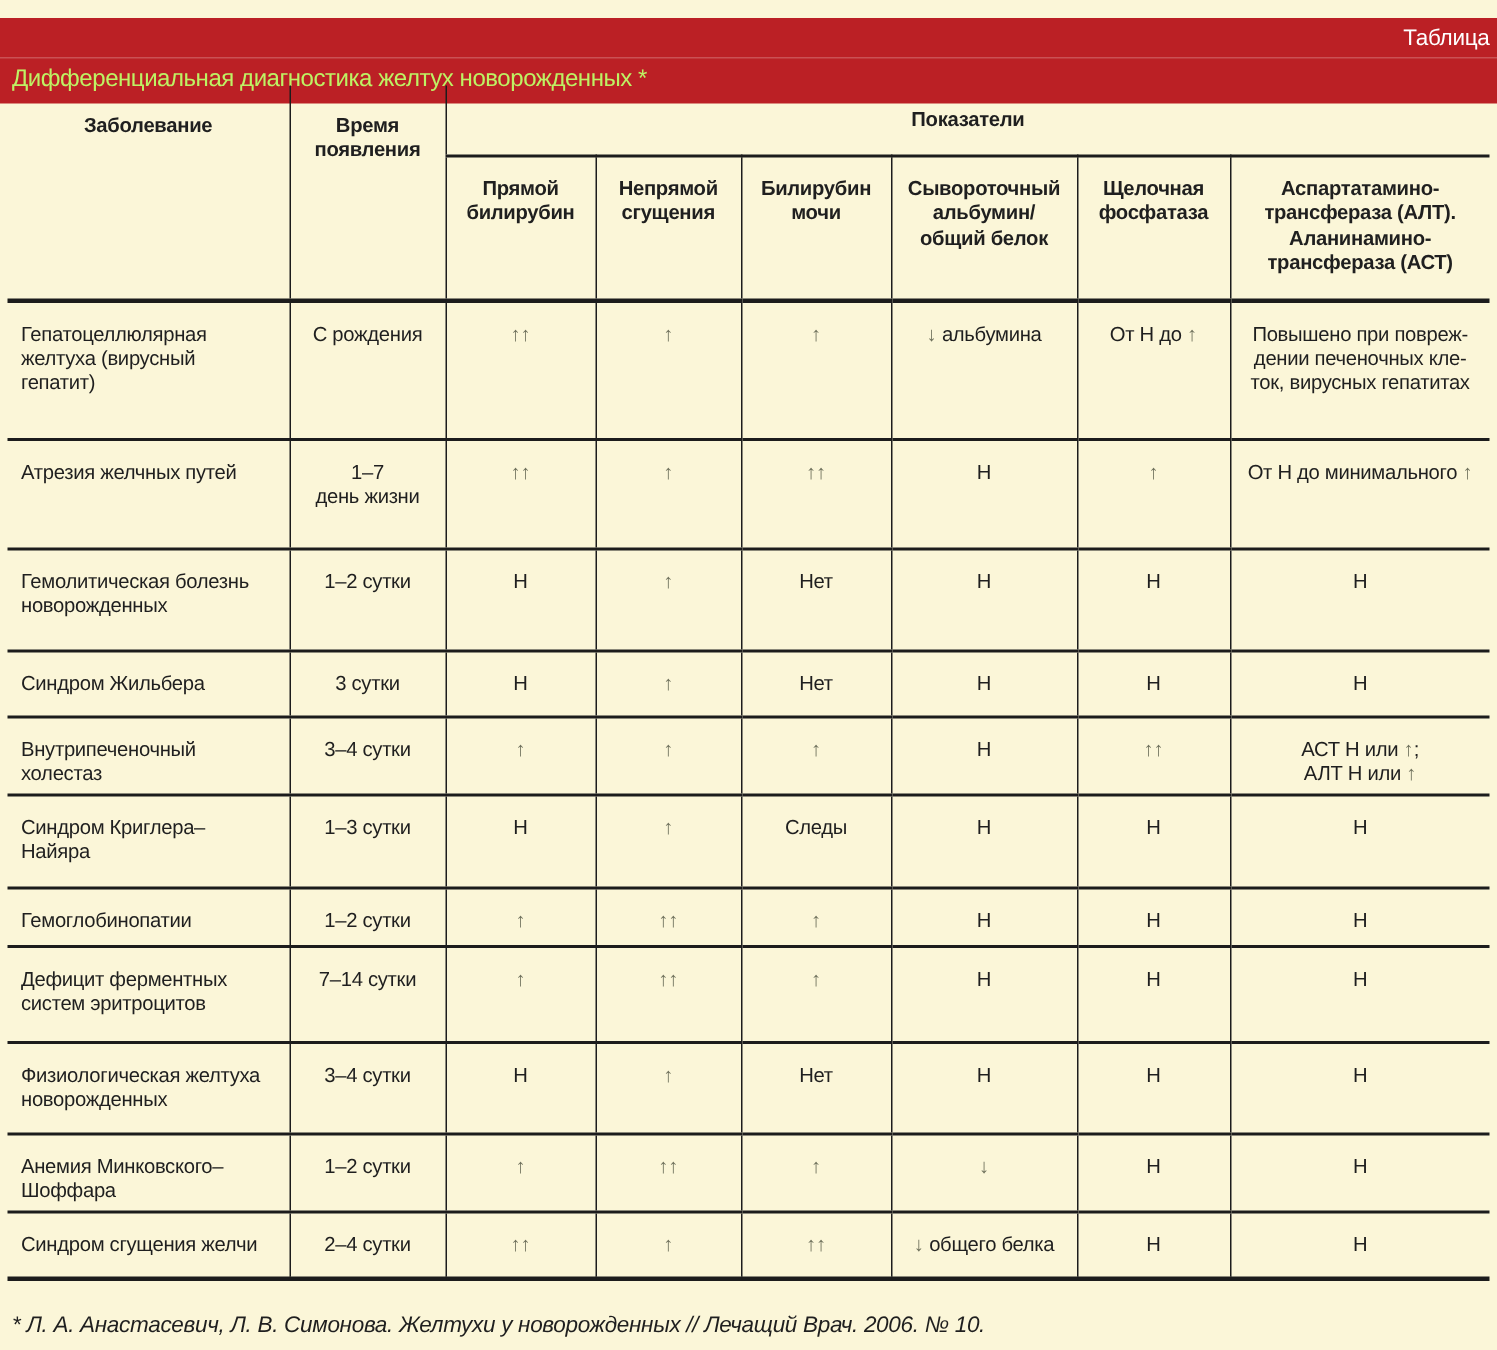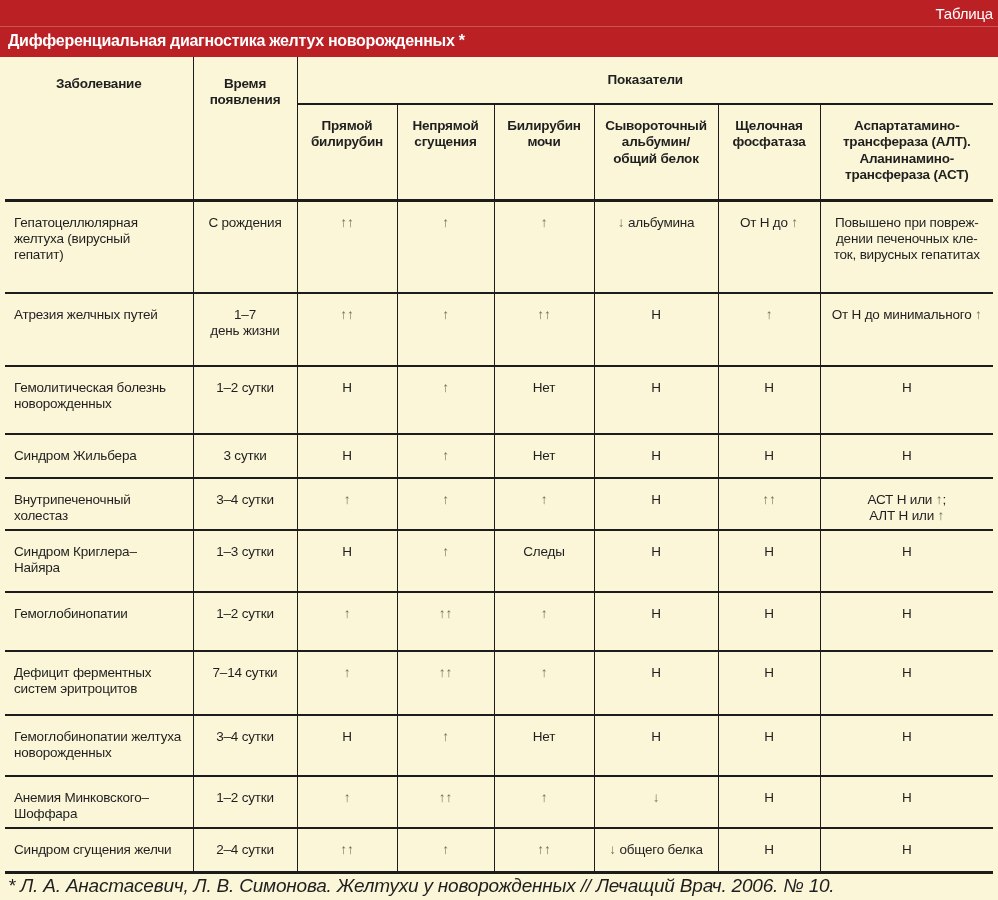--- a/index.html
+++ b/index.html
@@ -13,34 +13,34 @@
   html,body{margin:0;padding:0;}
   body{
     width:998px;height:900px;
     background:var(--background-cream);
     font-family:"Liberation Sans", sans-serif;
     color:var(--text-black);
     position:relative;
     overflow:hidden;
   }
   .red-band{
-    position:absolute;top:0;left:0;width:998px;height:57px;
+    position:absolute;top:12px;left:0;width:998px;height:57px;
     background:var(--band-red);
   }
   .band-divider{
     position:absolute;top:26px;left:0;width:100%;height:1px;
     background:rgba(255,255,255,0.22);
   }
   .corner-label{
     position:absolute;top:5px;right:5px;
     color:#ffffff;font-size:15px;letter-spacing:-0.2px;
   }
   .page-title{
     position:absolute;top:32px;left:8px;
-    color:#ffffff;font-weight:bold;font-size:16px;letter-spacing:-0.3px;
+    color:#bef264;font-weight:normal;font-size:16px;letter-spacing:-0.3px;
   }
   table.diag{
     position:absolute;top:57px;left:5px;
     width:988px;
     border-collapse:collapse;
     table-layout:fixed;
     border-left-style:hidden;
     border-right-style:hidden;
     border-top-style:hidden;
     border-bottom:3px solid var(--border-black);
@@ -62,29 +62,29 @@
   th[rowspan]{border-bottom-width:3px;}
   td{border-top-width:2px;border-bottom-width:2px;padding-top:13px;}
   tbody tr:first-child td{border-top-width:3px;}
   td.disease{text-align:left;padding-left:9px;padding-right:6px;}
   tbody tr:nth-child(1){height:93px;}
   tbody tr:nth-child(2){height:73px;}
   tbody tr:nth-child(3){height:68px;}
   tbody tr:nth-child(4){height:44px;}
   tbody tr:nth-child(5){height:49px;}
   tbody tr:nth-child(6){height:62px;}
-  tbody tr:nth-child(7){height:59px;}
+  tbody tr:nth-child(7){height:39px;}
   tbody tr:nth-child(8){height:64px;}
   tbody tr:nth-child(9){height:61px;}
   tbody tr:nth-child(10){height:44px;}
   tbody tr:nth-child(11){height:45px;}
   .arrow{color:var(--arrow-gray);letter-spacing:0;}
   .footnote{
     position:absolute;top:875px;left:8px;
-    font-style:italic;font-size:19px;letter-spacing:-0.2px;
+    font-style:italic;font-size:15px;letter-spacing:-0.2px;
     color:var(--text-black);
   }
 </style>
 </head>
 <body>
 
 <div class="red-band">
   <div class="band-divider"></div>
   <div class="corner-label">Таблица</div>
   <div class="page-title">Дифференциальная диагностика желтух новорожденных *</div>
@@ -211,21 +211,21 @@
 систем эритроцитов</td>
         <td>7–14 сутки</td>
         <td><span class="arrow">↑</span></td>
         <td><span class="arrow">↑↑</span></td>
         <td><span class="arrow">↑</span></td>
         <td>Н</td>
         <td>Н</td>
         <td>Н</td>
       </tr>
       <tr>
-        <td class="disease">Гемоглобинопатии желтуха
+        <td class="disease">Физиологическая желтуха
 новорожденных</td>
         <td>3–4 сутки</td>
         <td>Н</td>
         <td><span class="arrow">↑</span></td>
         <td>Нет</td>
         <td>Н</td>
         <td>Н</td>
         <td>Н</td>
       </tr>
       <tr>

